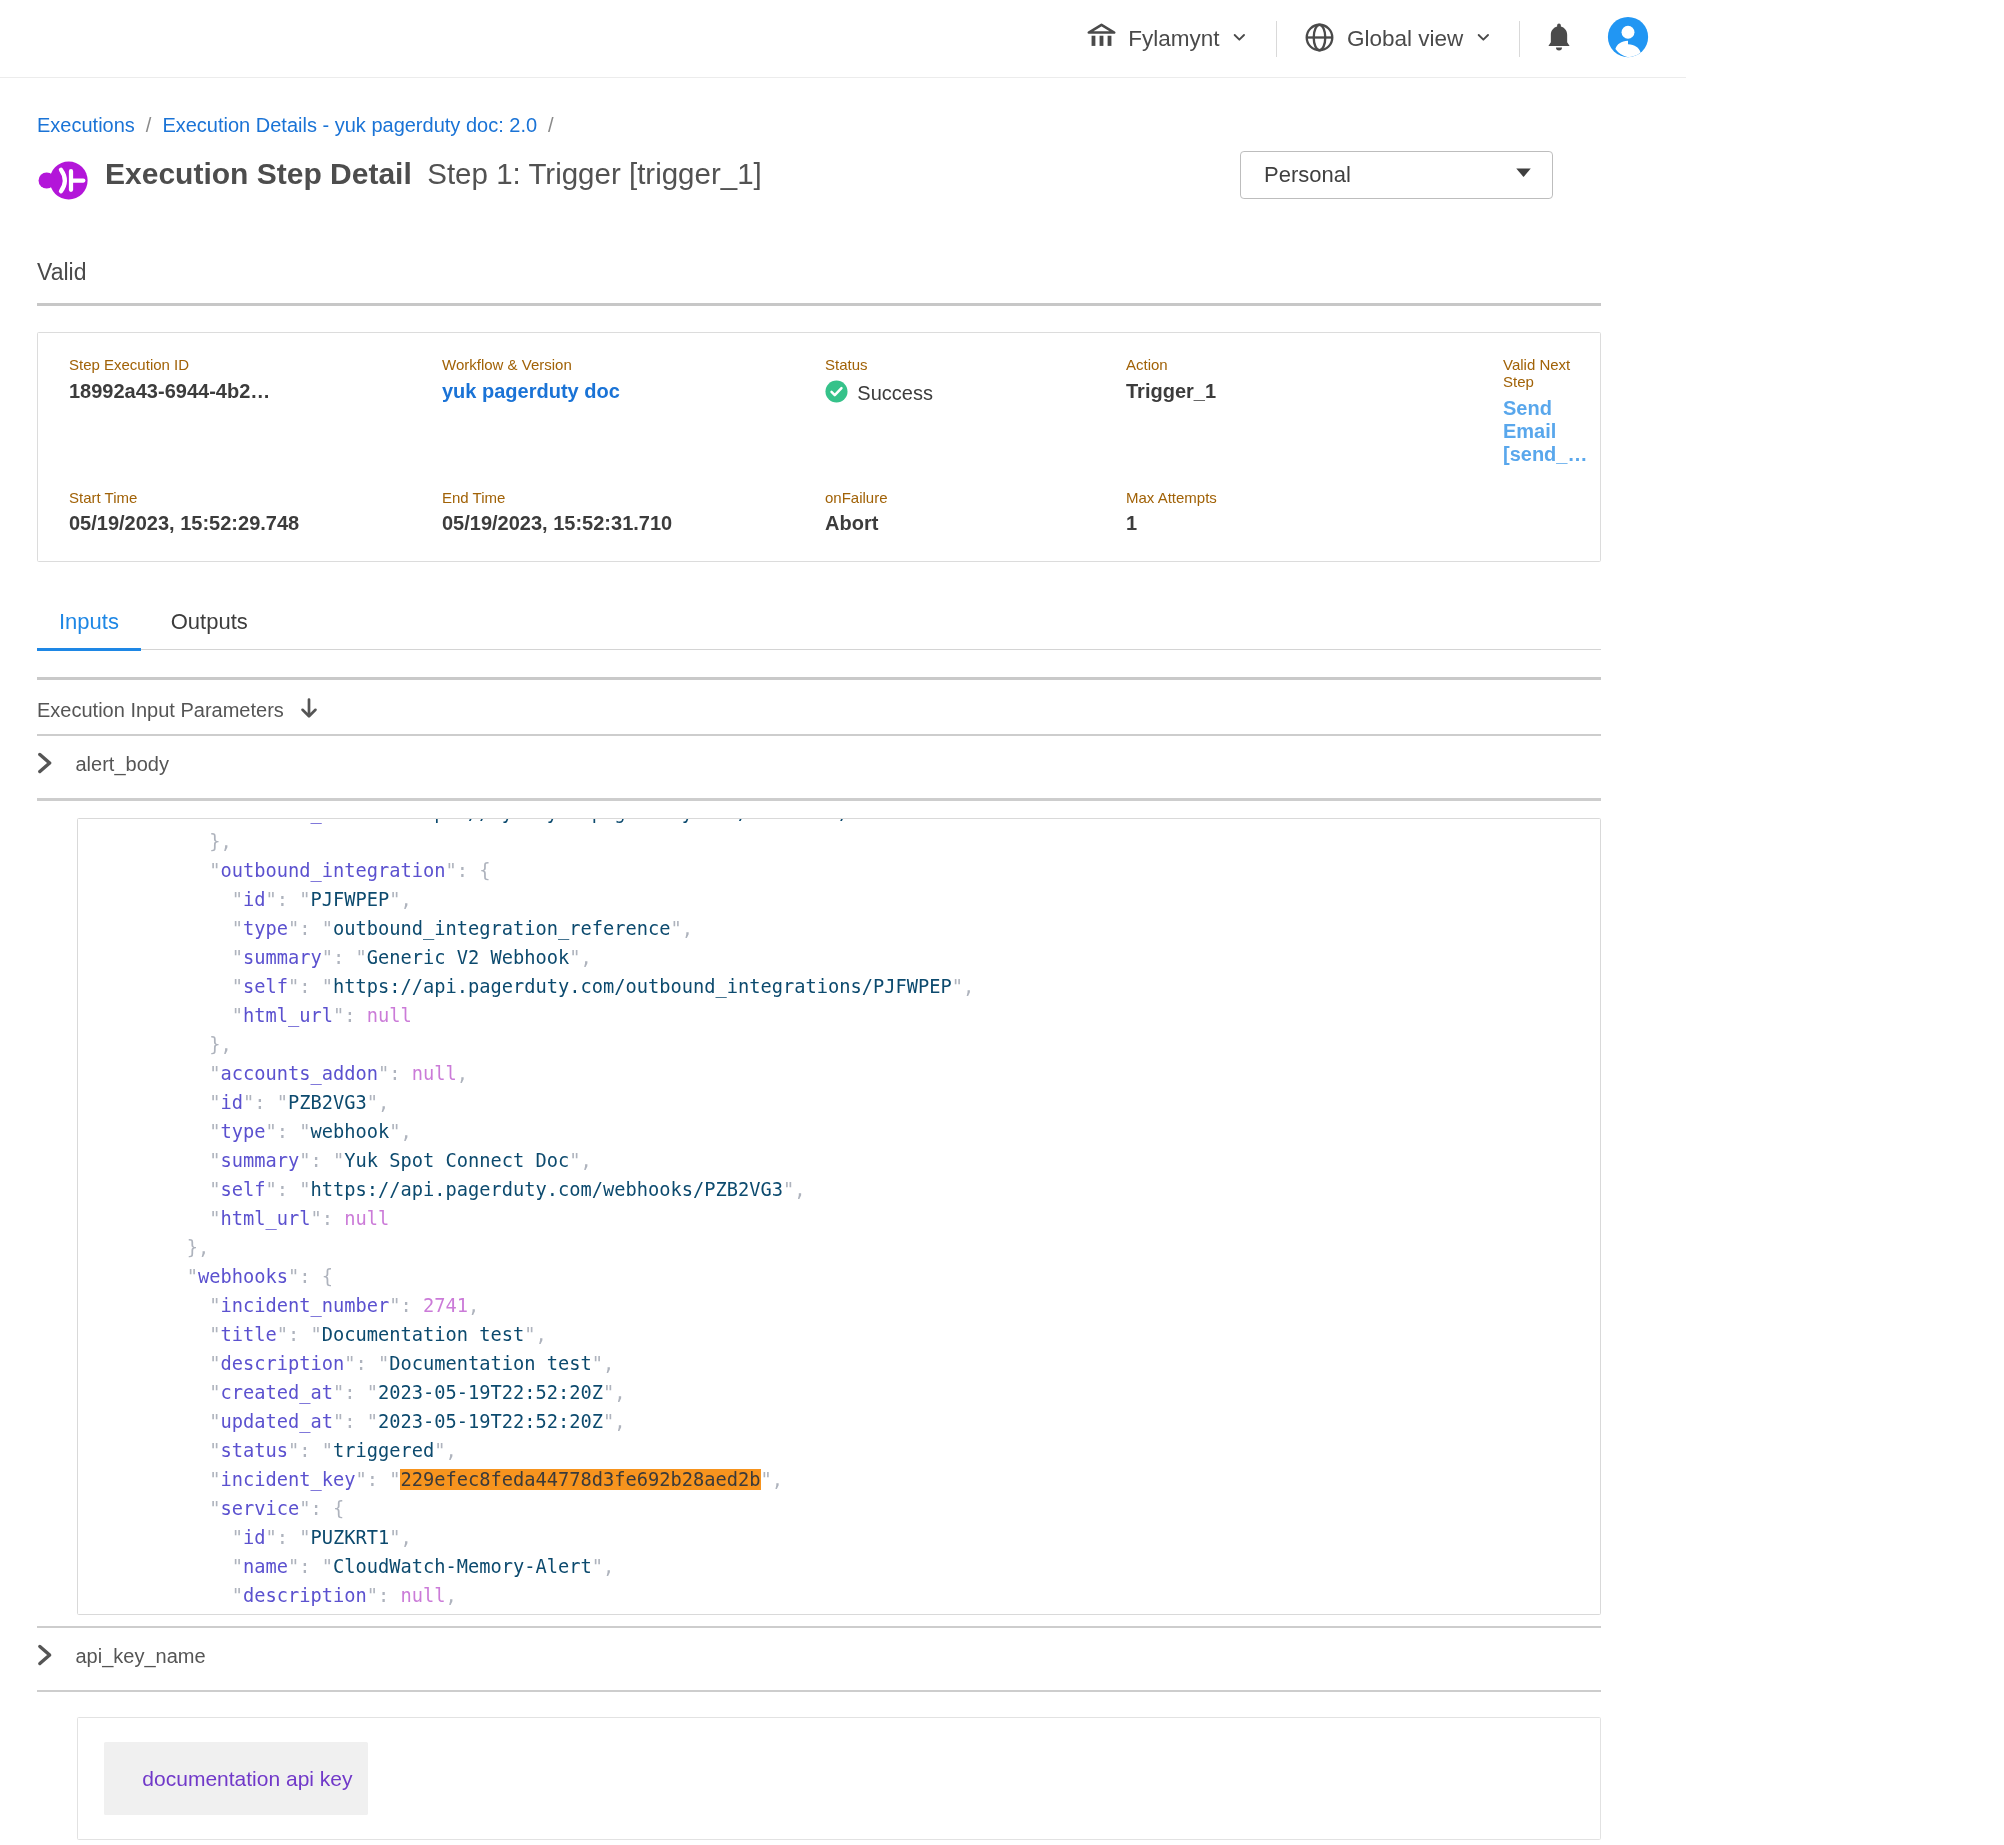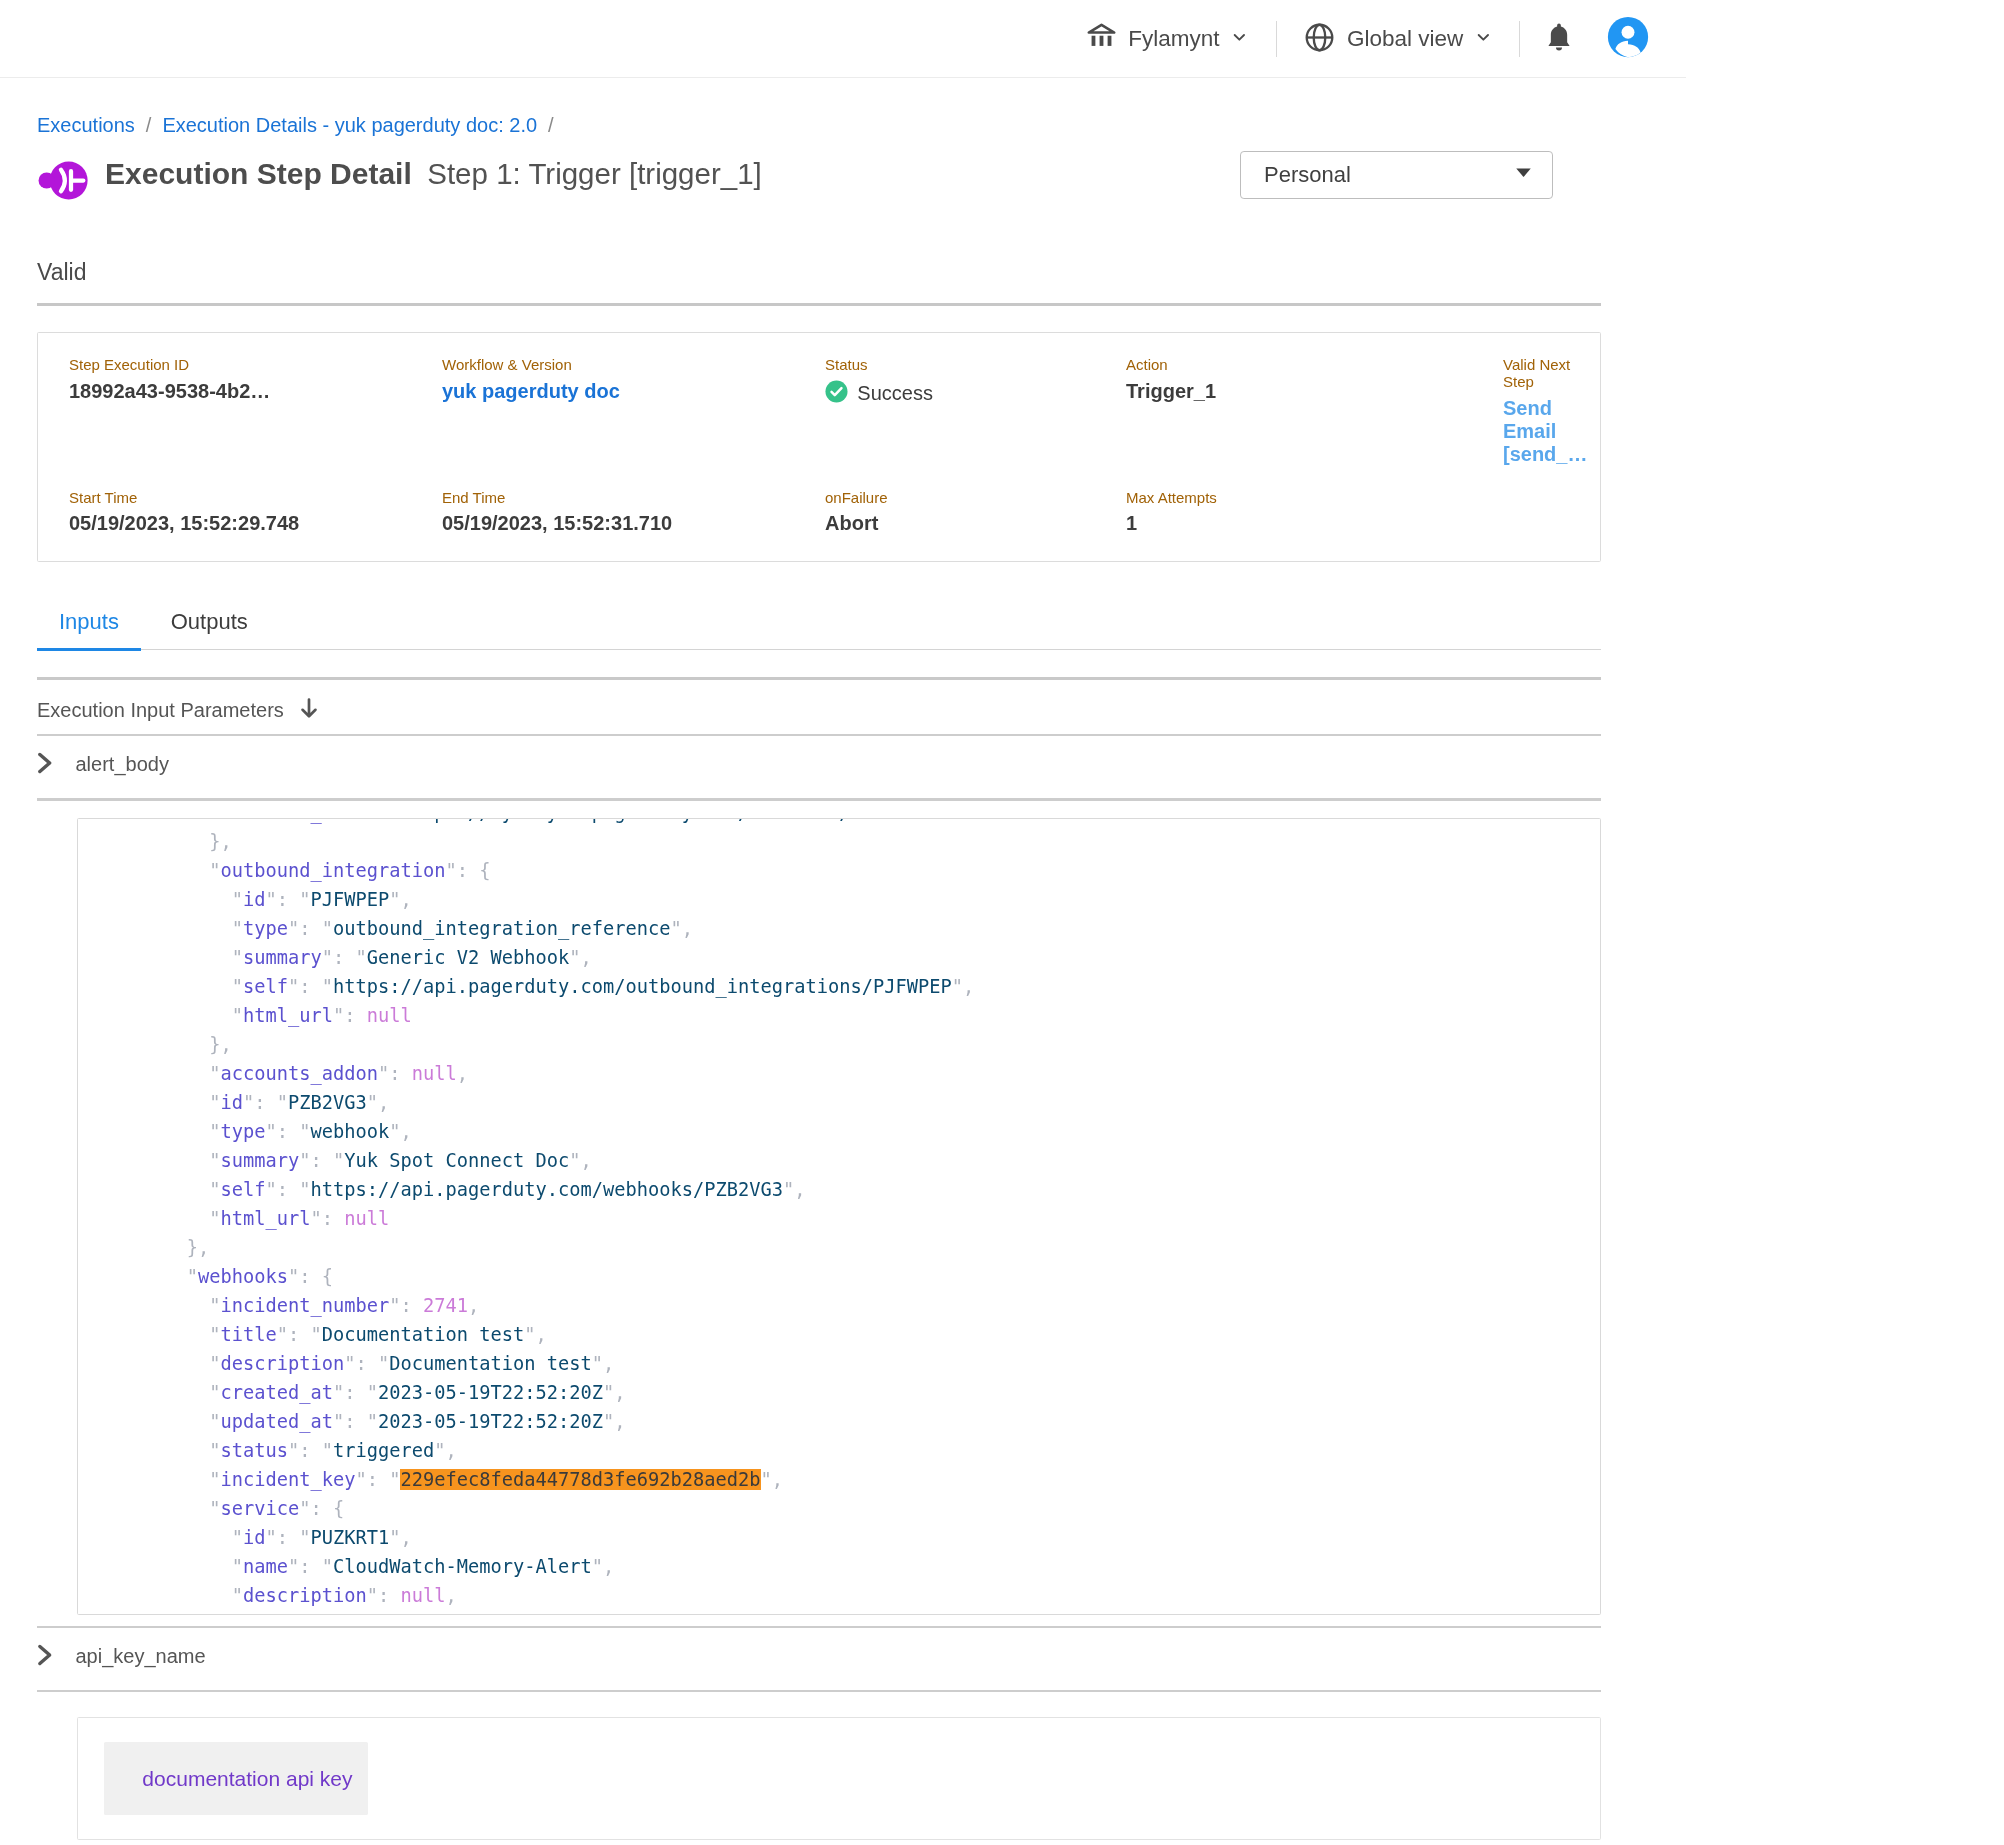--- a/index.html
+++ b/index.html
@@ -146,21 +146,21 @@
       </div>
     </div>
 
     <h2 class="info-heading">Valid</h2>
     <div class="hdiv-thick"></div>
 
     <section class="info-card">
       <div class="info-grid">
           <div class="field">
             <div class="field-label">Step Execution ID</div>
-            <div class="field-value">18992a43-9538-4b2…</div>
+            <div class="field-value">18992a43-6944-4b2…</div>
           </div>
           <div class="field">
             <div class="field-label">Workflow &amp; Version</div>
             <div class="field-value link">yuk pagerduty doc</div>
           </div>
           <div class="field">
             <div class="field-label">Status</div>
             <div class="field-value" style="font-weight: 400;">
               <span><svg width="23" height="23" viewBox="0 0 24 24">
                   <circle cx="12" cy="12" r="11.5" fill="#36C28A"></circle>

